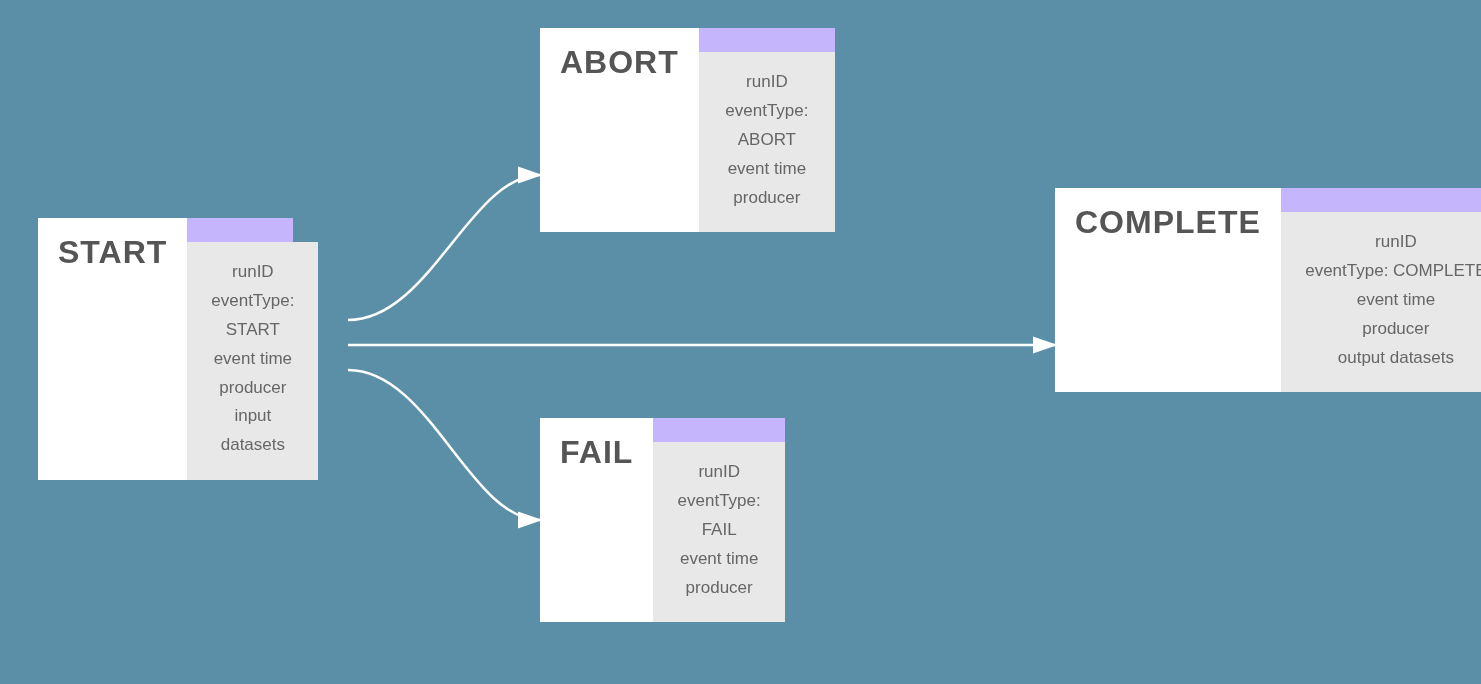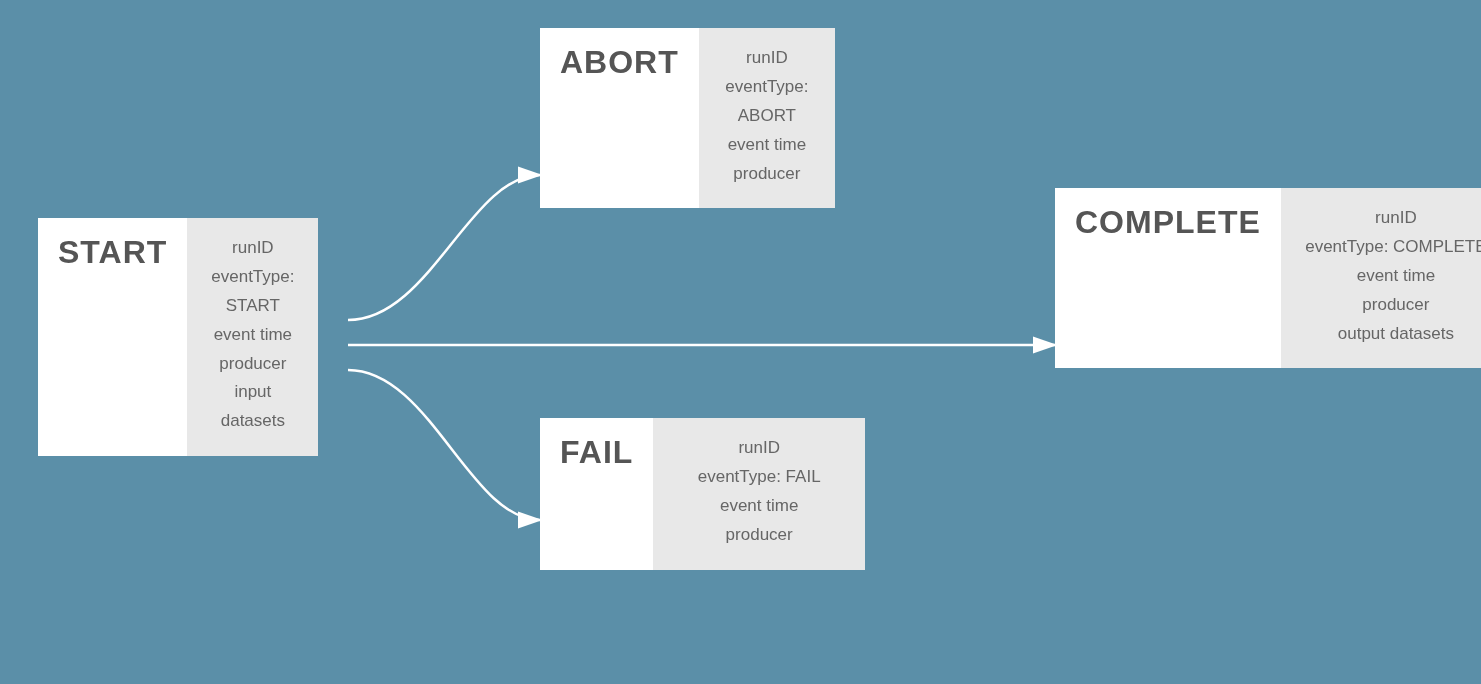--- a/index.html
+++ b/index.html
@@ -35,20 +35,21 @@
       color: #555;
       padding: 16px 20px 12px;
       letter-spacing: 1px;
     }
 
     .node-body {
       background: #e8e8e8;
       text-align: center;
       padding: 16px 24px 20px;
       flex: 1;
+      margin-top: 24px;
     }
 
     .node-body p {
       font-size: 17px;
       color: #666;
       line-height: 1.7;
     }
 
     
     #node-start {
@@ -61,21 +62,21 @@
     #node-abort {
       left: 540px;
       top: 28px;
       width: 295px;
     }
 
     
     #node-fail {
       left: 540px;
       top: 418px;
-      width: 325px;
+      width: 245px;
     }
 
     
     #node-complete {
       left: 1055px;
       top: 188px;
       width: 456px;
     }
 
     svg.arrows {

